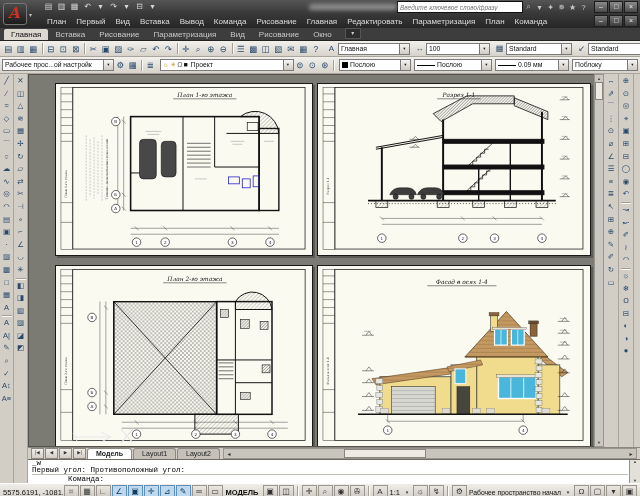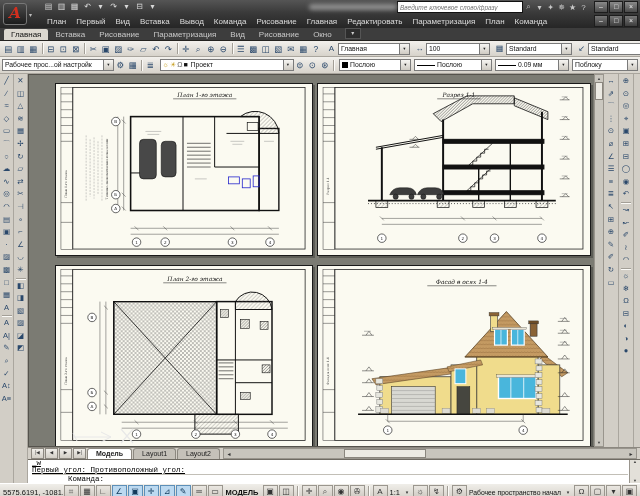--- a/index.html
+++ b/index.html
@@ -77,21 +77,21 @@
         text-align:center;line-height:8px;font-size:4.5px;margin-left:1px;color:#333;}
   .ltab{padding:0 8px;height:10px;line-height:10px;border:1px solid #8c8880;border-bottom:none;
         background:#c5c1b9;border-radius:3px 3px 0 0;margin-left:1px;font-size:7px;color:#222;}
   .ltab.on{background:#fff;font-weight:bold;}
   .hscroll{flex:1;display:flex;align-items:center;margin:0 3px;background:#c8c5bd;border:1px solid #99958d;height:9px;}
   .harr{width:10px;text-align:center;font-size:5px;color:#333;}
   .hthumb{width:80px;height:7px;background:#eceae3;border:1px solid #8a867e;margin-left:110px;}
   
   .cmd{height:23px;background:#fff;border-top:1px solid #6f6b63;font-family:"Liberation Mono",monospace;
        font-size:7.5px;color:#000;position:relative;padding:0 12px 0 4px;}
-  .cmd .hist{height:7px;line-height:7px;overflow:hidden;white-space:nowrap;text-decoration:underline;}
+  .cmd .hist{height:7px;line-height:7px;overflow:hidden;white-space:nowrap;}
   .cmd .prompt{height:8px;line-height:8px;border-top:1px solid #c2bfb7;white-space:nowrap;padding-left:36px;}
   .cmdscroll{position:absolute;right:0;top:0;bottom:0;width:10px;background:#e3e0d9;border-left:1px solid #99958d;
              display:flex;flex-direction:column;justify-content:space-between;align-items:center;font-size:4px;color:#444;}
   
   .status{height:16px;display:flex;align-items:center;background:linear-gradient(#f0eee9,#d2cec6);
           border-top:1px solid #fff;font-size:7.5px;padding:0 3px;color:#111;white-space:nowrap;}
   .coords{width:110px;overflow:hidden;}
   .tgl{width:13px;height:12px;border:1px solid #9a968e;background:linear-gradient(#eae7e1,#cdc9c1);
        margin-left:1px;text-align:center;line-height:11px;font-size:8px;color:#333;}
   .tgl.on{background:#bcd9f0;border-color:#5d8fb8;color:#123a5c;}

